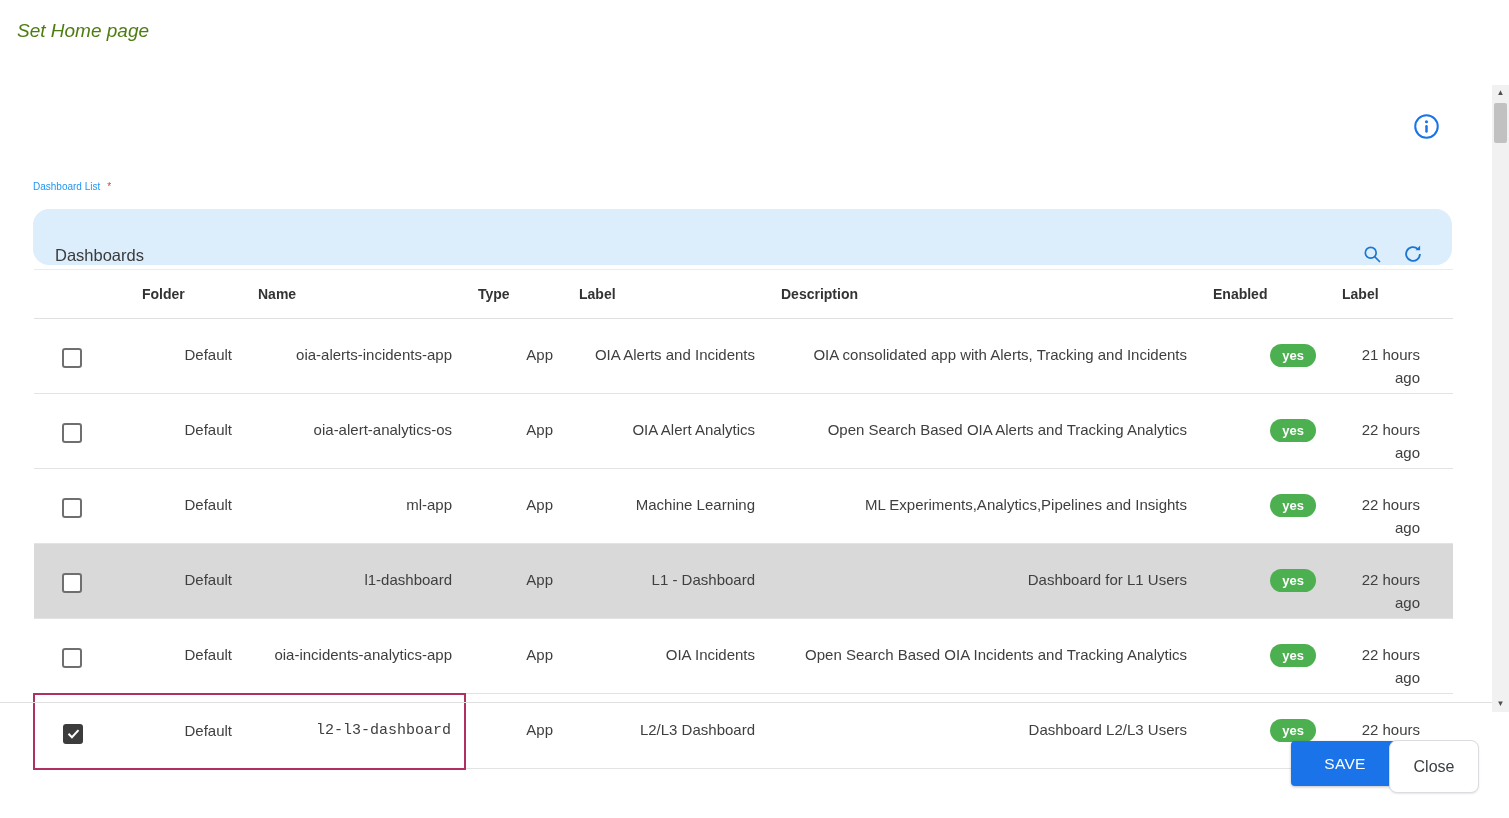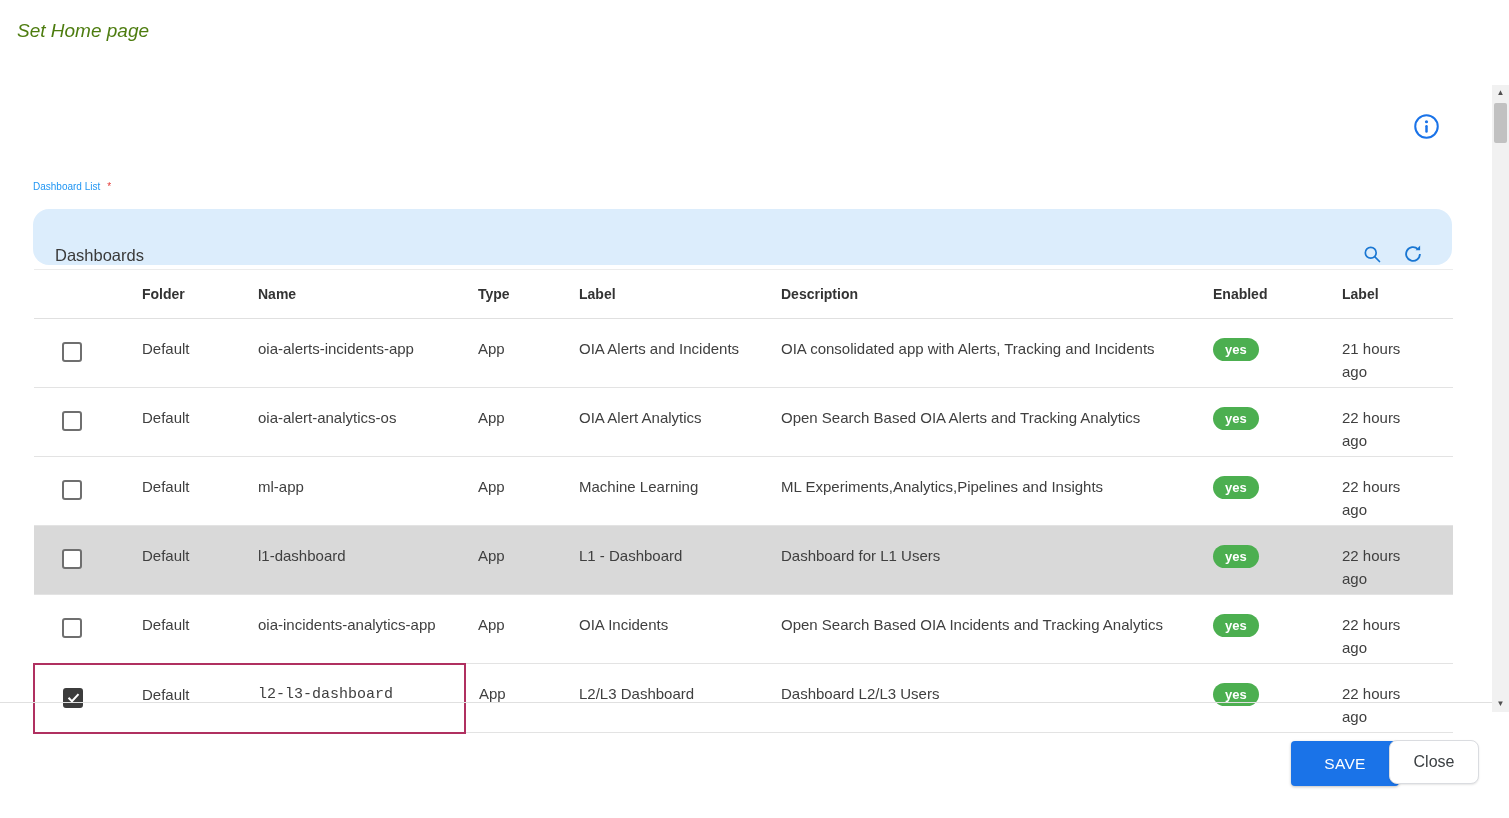--- a/index.html
+++ b/index.html
@@ -20,42 +20,42 @@
 
   .panel { position:absolute; left:33px; top:209px; width:1419px; }
   .panel-header { height:56px; background:#dcedfc; border-radius:16px; display:flex; align-items:flex-end; }
   .panel-title { font-size:16.5px; color:#3a3a3a; margin-left:22px; }
   .panel-icons { margin-left:auto; margin-right:28px; display:flex; gap:20px; align-items:center; }
   .panel-icons > span { display:inline-flex; cursor:pointer; }
 
   .dash-table { width:100%; border-collapse:collapse; table-layout:fixed; margin-top:4px; }
   .dash-table th { text-align:left; padding:16px 13px; font-size:14px; color:#333; font-weight:bold;
                    border-top:1px solid #ececec; border-bottom:1px solid #e0e0e0; }
-  .dash-table td { padding:18px 13px 4px; font-size:15px; line-height:23px; color:#3f3f3f;
-                   border-bottom:1px solid #e3e3e3; vertical-align:top; overflow-wrap:break-word; }
+  .dash-table td { padding:24px 13px 4px; font-size:15px; line-height:23px; color:#3f3f3f;
+                   border-bottom:1px solid #e3e3e3; vertical-align:top; overflow-wrap:break-word;text-align:right; }
   .dash-table tr.hl { background:#d9d9d9; }
   .dash-table tr.annotated td:nth-child(-n+3) { border-top:2px solid #b03060; border-bottom:2px solid #b03060; }
   .dash-table tr.annotated td:first-child { border-left:2px solid #b03060; }
   .dash-table tr.annotated td:nth-child(3) { border-right:2px solid #b03060;font-family:Liberation Mono, monospace; }
 
   .cb-cell { padding-left:28px !important; }
   .checkbox { width:20px; height:20px; border:2px solid #6f6f6f; border-radius:3px; margin-top:5px;
               background:#fff; display:flex; align-items:center; justify-content:center; cursor:pointer; }
   .checkbox.checked { background:#3c3c3c; border-color:#3c3c3c; }
 
   .badge { display:inline-block; background:#4caf50; color:#fff; font-weight:bold; font-size:13px;
            line-height:19px; padding:2px 12px; border-radius:12px; margin-top:1px; }
   .when-wrap { width:78px; }
 
   .bottom-divider { position:absolute; left:0; top:702px; width:1492px; height:1px; background:#e0e0e0; }
 
   .save-btn { position:absolute; left:1291px; top:741px; width:108px; height:45px; background:#1a73e8; color:#fff;
               border:none; border-radius:4px; font-size:15.5px; font-family:inherit; letter-spacing:0.3px;
               cursor:pointer; box-shadow:0 1px 3px rgba(0,0,0,.25); }
-  .close-btn { position:absolute; left:1389px; top:740px; width:90px; height:44px; background:#fff; color:#3c4043;
+  .close-btn { position:absolute; left:1389px; top:740px; width:90px; height:53px; background:#fff; color:#3c4043;
                border:1px solid #dadce0; border-radius:8px; font-size:16px; font-family:inherit; cursor:pointer;
                box-shadow:0 1px 2px rgba(0,0,0,.1); }
 
   .scrollbar { position:absolute; left:1492px; top:85px; width:17px; height:627px; background:#f1f1f1; }
   .sb-arrow { position:absolute; left:0; width:17px; height:16px; font-size:8px; color:#505050;
               text-align:center; line-height:16px; cursor:pointer; }
   .sb-arrow.up { top:0; }
   .sb-arrow.down { bottom:0; }
   .sb-thumb { position:absolute; left:2px; top:18px; width:13px; height:40px; background:#c1c1c1; border-radius:2px; cursor:pointer; }
 </style>

